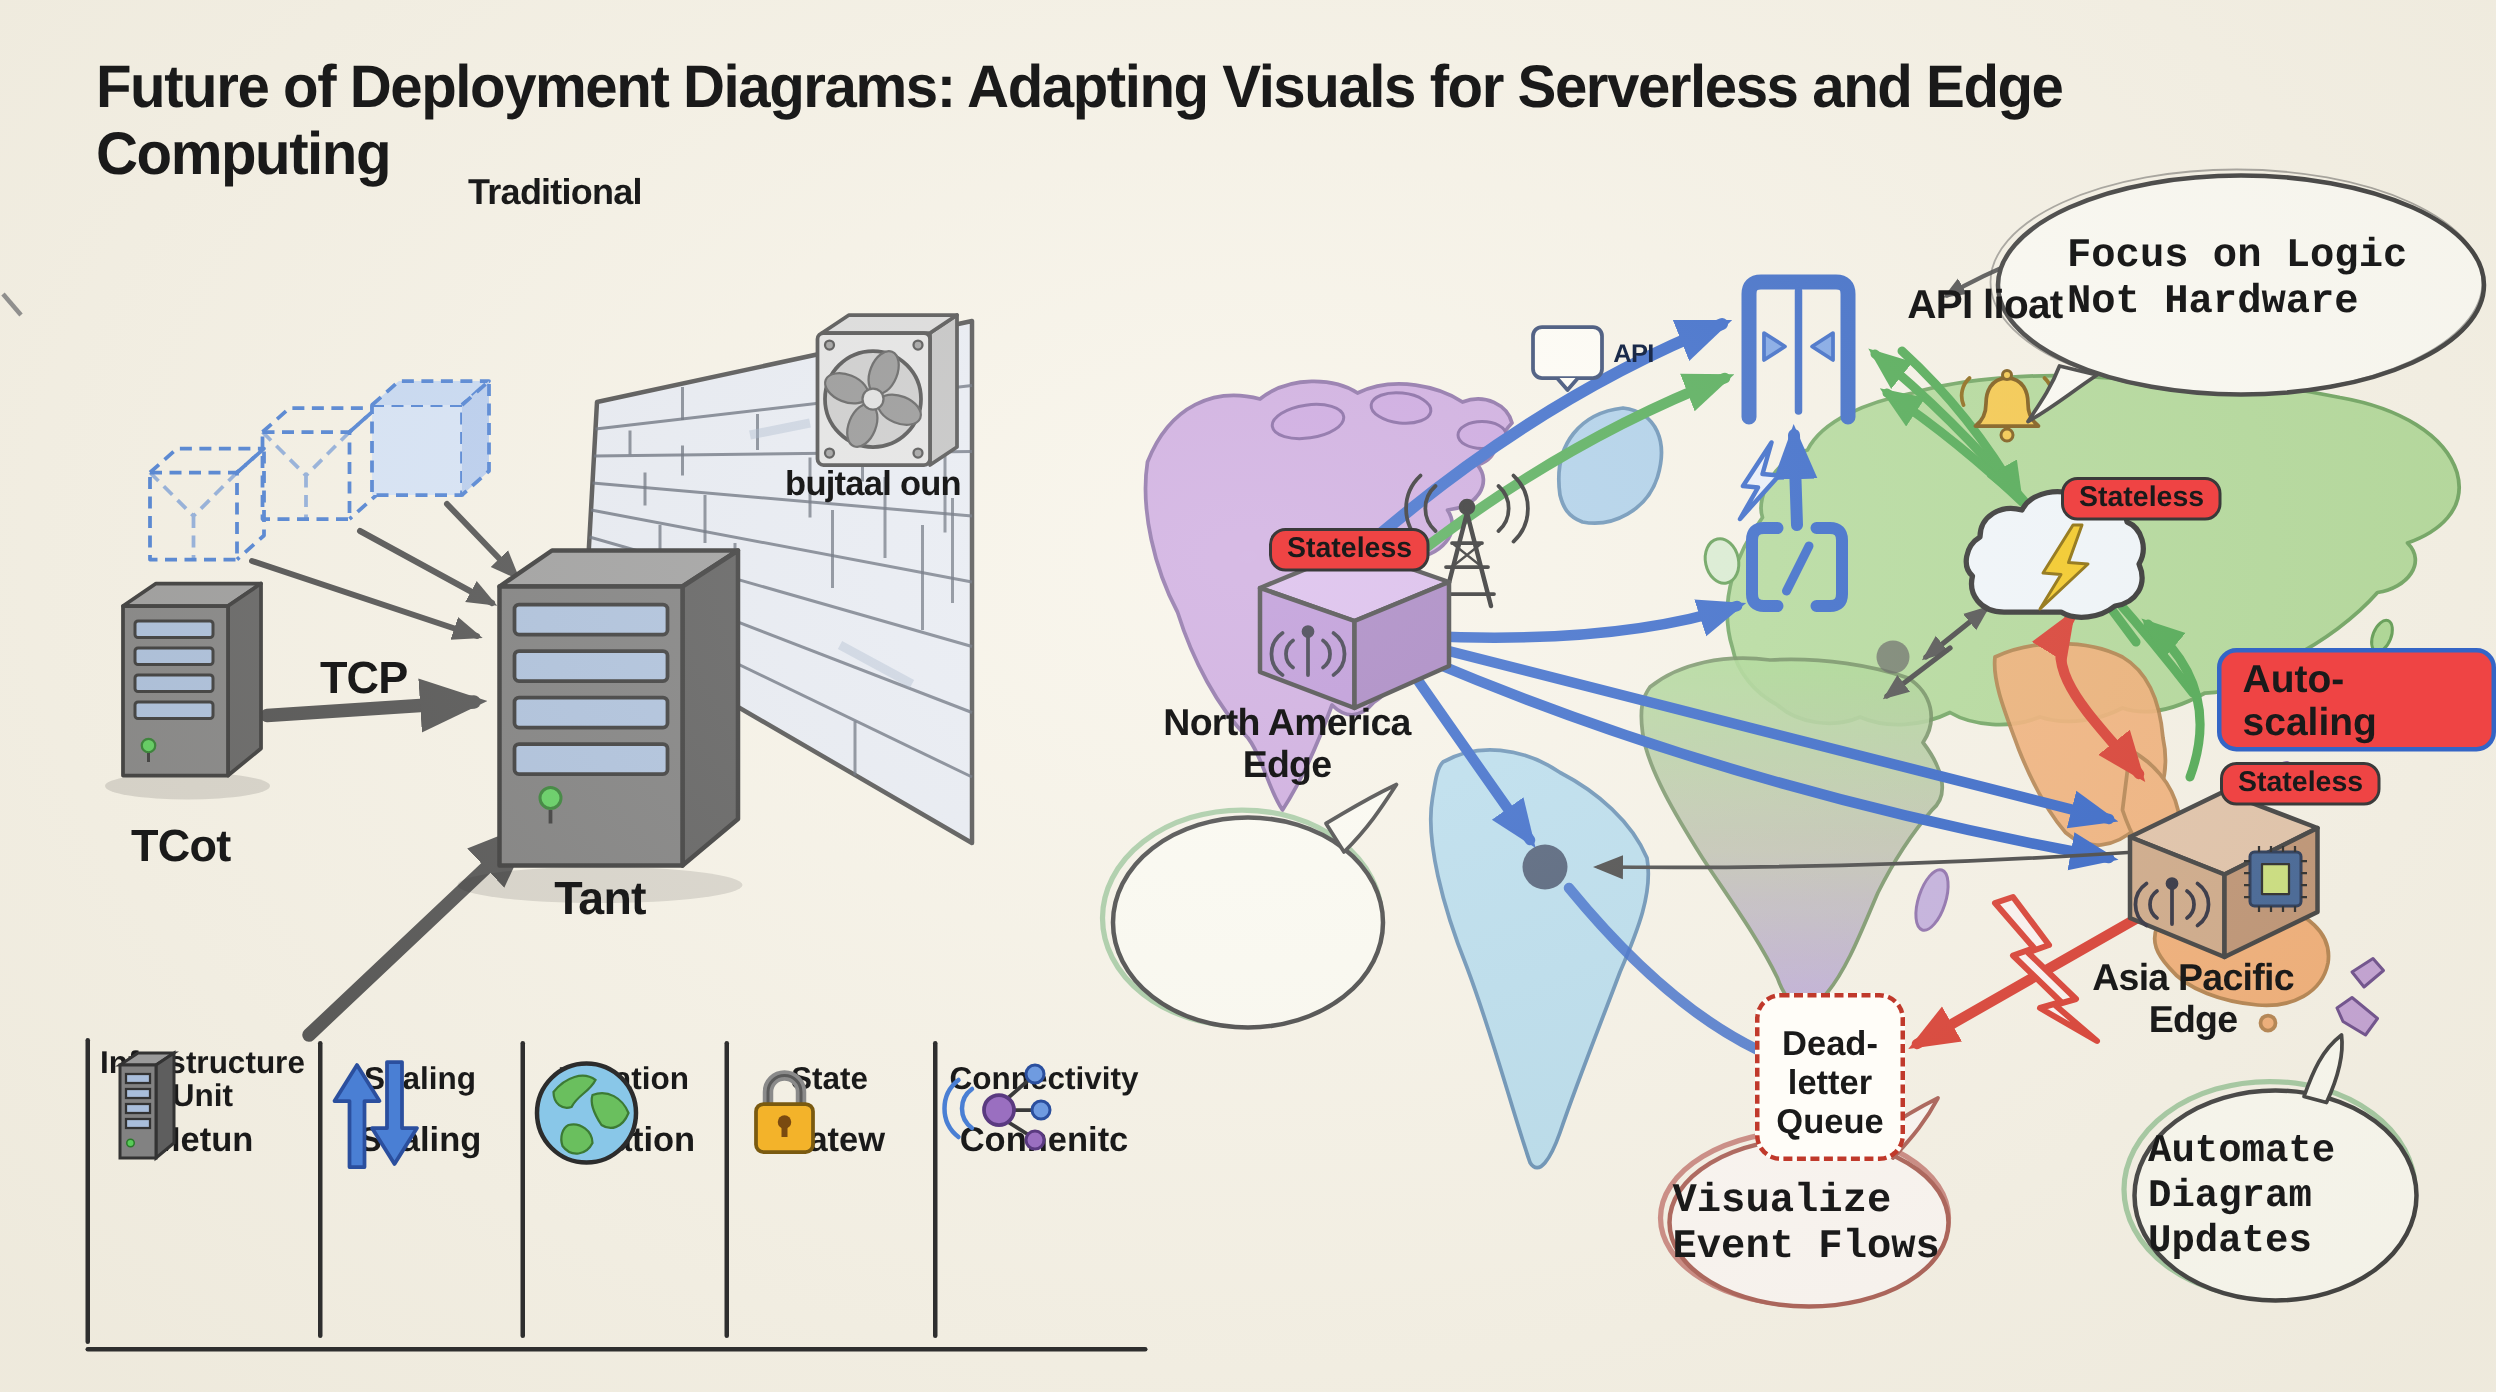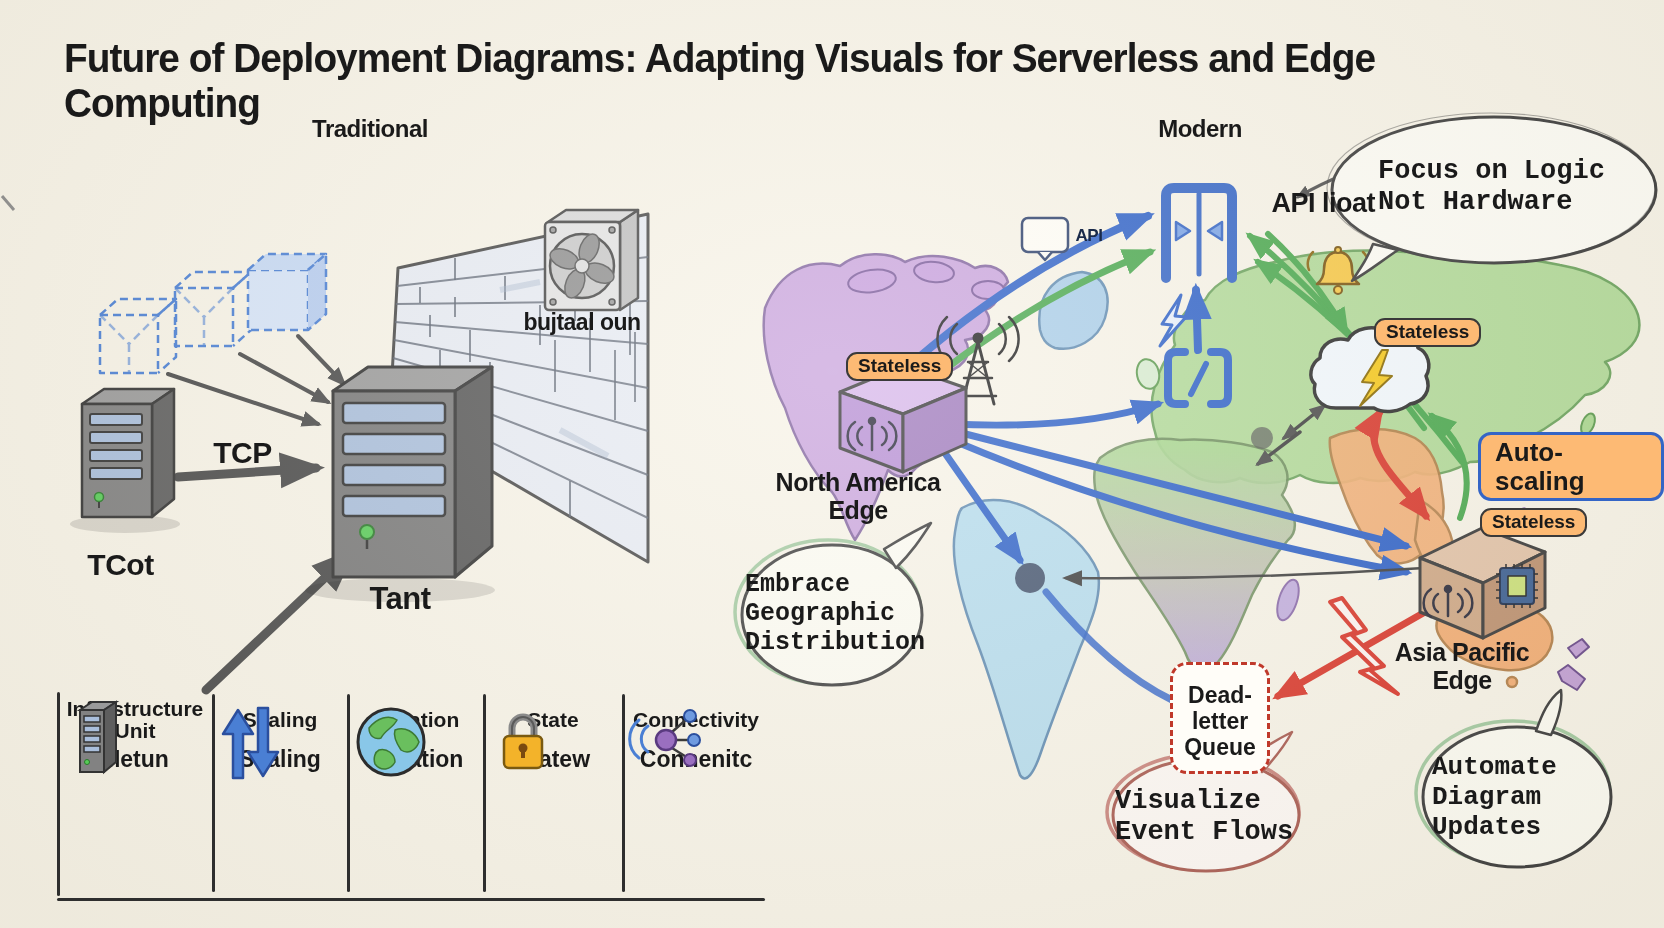--- a/index.html
+++ b/index.html
@@ -6,21 +6,21 @@
   #canvas{position:relative;width:1664px;height:928px;background:#f7f3e7;overflow:hidden;
           font-family:"Liberation Sans",sans-serif;color:#1a1a1a;}
   #canvas:after{content:"";position:absolute;inset:0;pointer-events:none;
           background:radial-gradient(ellipse at 50% 40%, rgba(255,255,255,.25), rgba(120,110,80,.07) 95%);}
   svg{position:absolute;left:0;top:0;}
   .t{position:absolute;font-weight:bold;line-height:1.12;letter-spacing:-0.5px;}
   .ctr{text-align:center;}
   .pre{white-space:pre-line;}
   .title{font-size:40px;letter-spacing:-1px;transform:scaleX(.97);transform-origin:left;}
   .h2{font-size:24px;}
-  .badge{position:absolute;background:#fdba74;border:2.5px solid #3a3a3a;border-radius:11px;
+  .badge{position:absolute;background:#ef4444;border:2.5px solid #3a3a3a;border-radius:11px;
          font-weight:bold;font-size:19px;padding:2px 10px;line-height:1.1;z-index:6;}
   .badge-blue{border:3px solid #3465c6;border-radius:13px;font-size:26px;padding:3px 14px;}
   .dlq{position:absolute;width:94px;height:88px;background:#fffdf8;border:3px dashed #c0392b;
        border-radius:17px;font-weight:bold;font-size:23px;text-align:center;line-height:1.12;
        padding-top:18px;z-index:6;}
   .bubtxt{position:absolute;font-weight:bold;text-align:left;line-height:1.16;z-index:7;font-family:Liberation Mono, monospace;}
   
   .legend{position:absolute;left:50px;top:692px;width:720px;height:216px;z-index:5;}
   .lg-line{position:absolute;background:#2e2e2e;border-radius:2px;}
   .lg-col{position:absolute;top:4px;height:200px;display:flex;flex-direction:column;
@@ -332,21 +332,20 @@
       <ellipse cx="1513" cy="793" rx="97" ry="72" fill="none" stroke="#a3c9a0" stroke-width="3.5"></ellipse>
       <ellipse cx="1517" cy="797" rx="94" ry="70" fill="#fcfbf2" stroke="#3c3c3c" stroke-width="3"></ellipse>
       <path d="M1536,731 C1542,714 1548,700 1561,690 C1563,706 1557,722 1551,735 Z" fill="#fcfbf2" stroke="#3c3c3c" stroke-width="2.5" stroke-linejoin="round"></path>
     </g>
   </g>
 </svg>
 
 <div class="t title z7" style="left:64px;top:36px;width:1500px;">Future of Deployment Diagrams: Adapting Visuals for Serverless and Edge Computing</div>
 
 <div class="t h2 ctr z7" style="left:240px;top:116px;width:260px;">Traditional</div>
-<div class="t h2 ctr z7" style="left:1120px;top:116px;width:160px;">Modern</div>
 
 <div class="t ctr z7" style="left:195px;top:436px;width:95px;font-size:30px;">TCP</div>
 <div class="t ctr z7" style="left:63px;top:548px;width:115px;font-size:30px;">TCot</div>
 <div class="t ctr z7" style="left:335px;top:582px;width:130px;font-size:31px;">Tant</div>
 <div class="t ctr z7" style="left:502px;top:310px;width:160px;font-size:23px;">bujtaal oun</div>
 
 <div class="t z7" style="left:1245px;top:188px;width:130px;font-size:27px;text-align:right;">API lioat</div>
 <div class="t ctr z7" style="left:1022px;top:226px;width:46px;font-size:17px;color:#1a2a4a;margin-left:44px;">API</div>
 
 <div class="badge" style="left:846px;top:352px;">Stateless</div>
@@ -358,23 +357,20 @@
 Edge</div>
 <div class="t ctr pre z7" style="left:1372px;top:638px;width:180px;font-size:25px;">Asia Pacific
 Edge</div>
 
 <div class="dlq pre" style="left:1170px;top:662px;">Dead-
 letter
 Queue</div>
 
 <div class="bubtxt pre" style="left:1378px;top:156px;width:232px;font-size:27px;">Focus on Logic
 Not Hardware</div>
-<div class="bubtxt pre" style="left:745px;top:570px;width:175px;font-size:25px;">Embrace
-Geographic
-Distribution</div>
 <div class="bubtxt pre" style="left:1115px;top:786px;width:182px;font-size:27px;">Visualize
 Event Flows</div>
 <div class="bubtxt pre" style="left:1432px;top:752px;width:170px;font-size:26px;">Automate
 Diagram
 Updates</div>
 
 <div class="legend">
   <div class="lg-line" style="left:7px;top:0;width:3px;height:204px;"></div>
   <div class="lg-line" style="left:162px;top:2px;width:2.5px;height:198px;"></div>
   <div class="lg-line" style="left:297px;top:2px;width:2.5px;height:198px;"></div>

